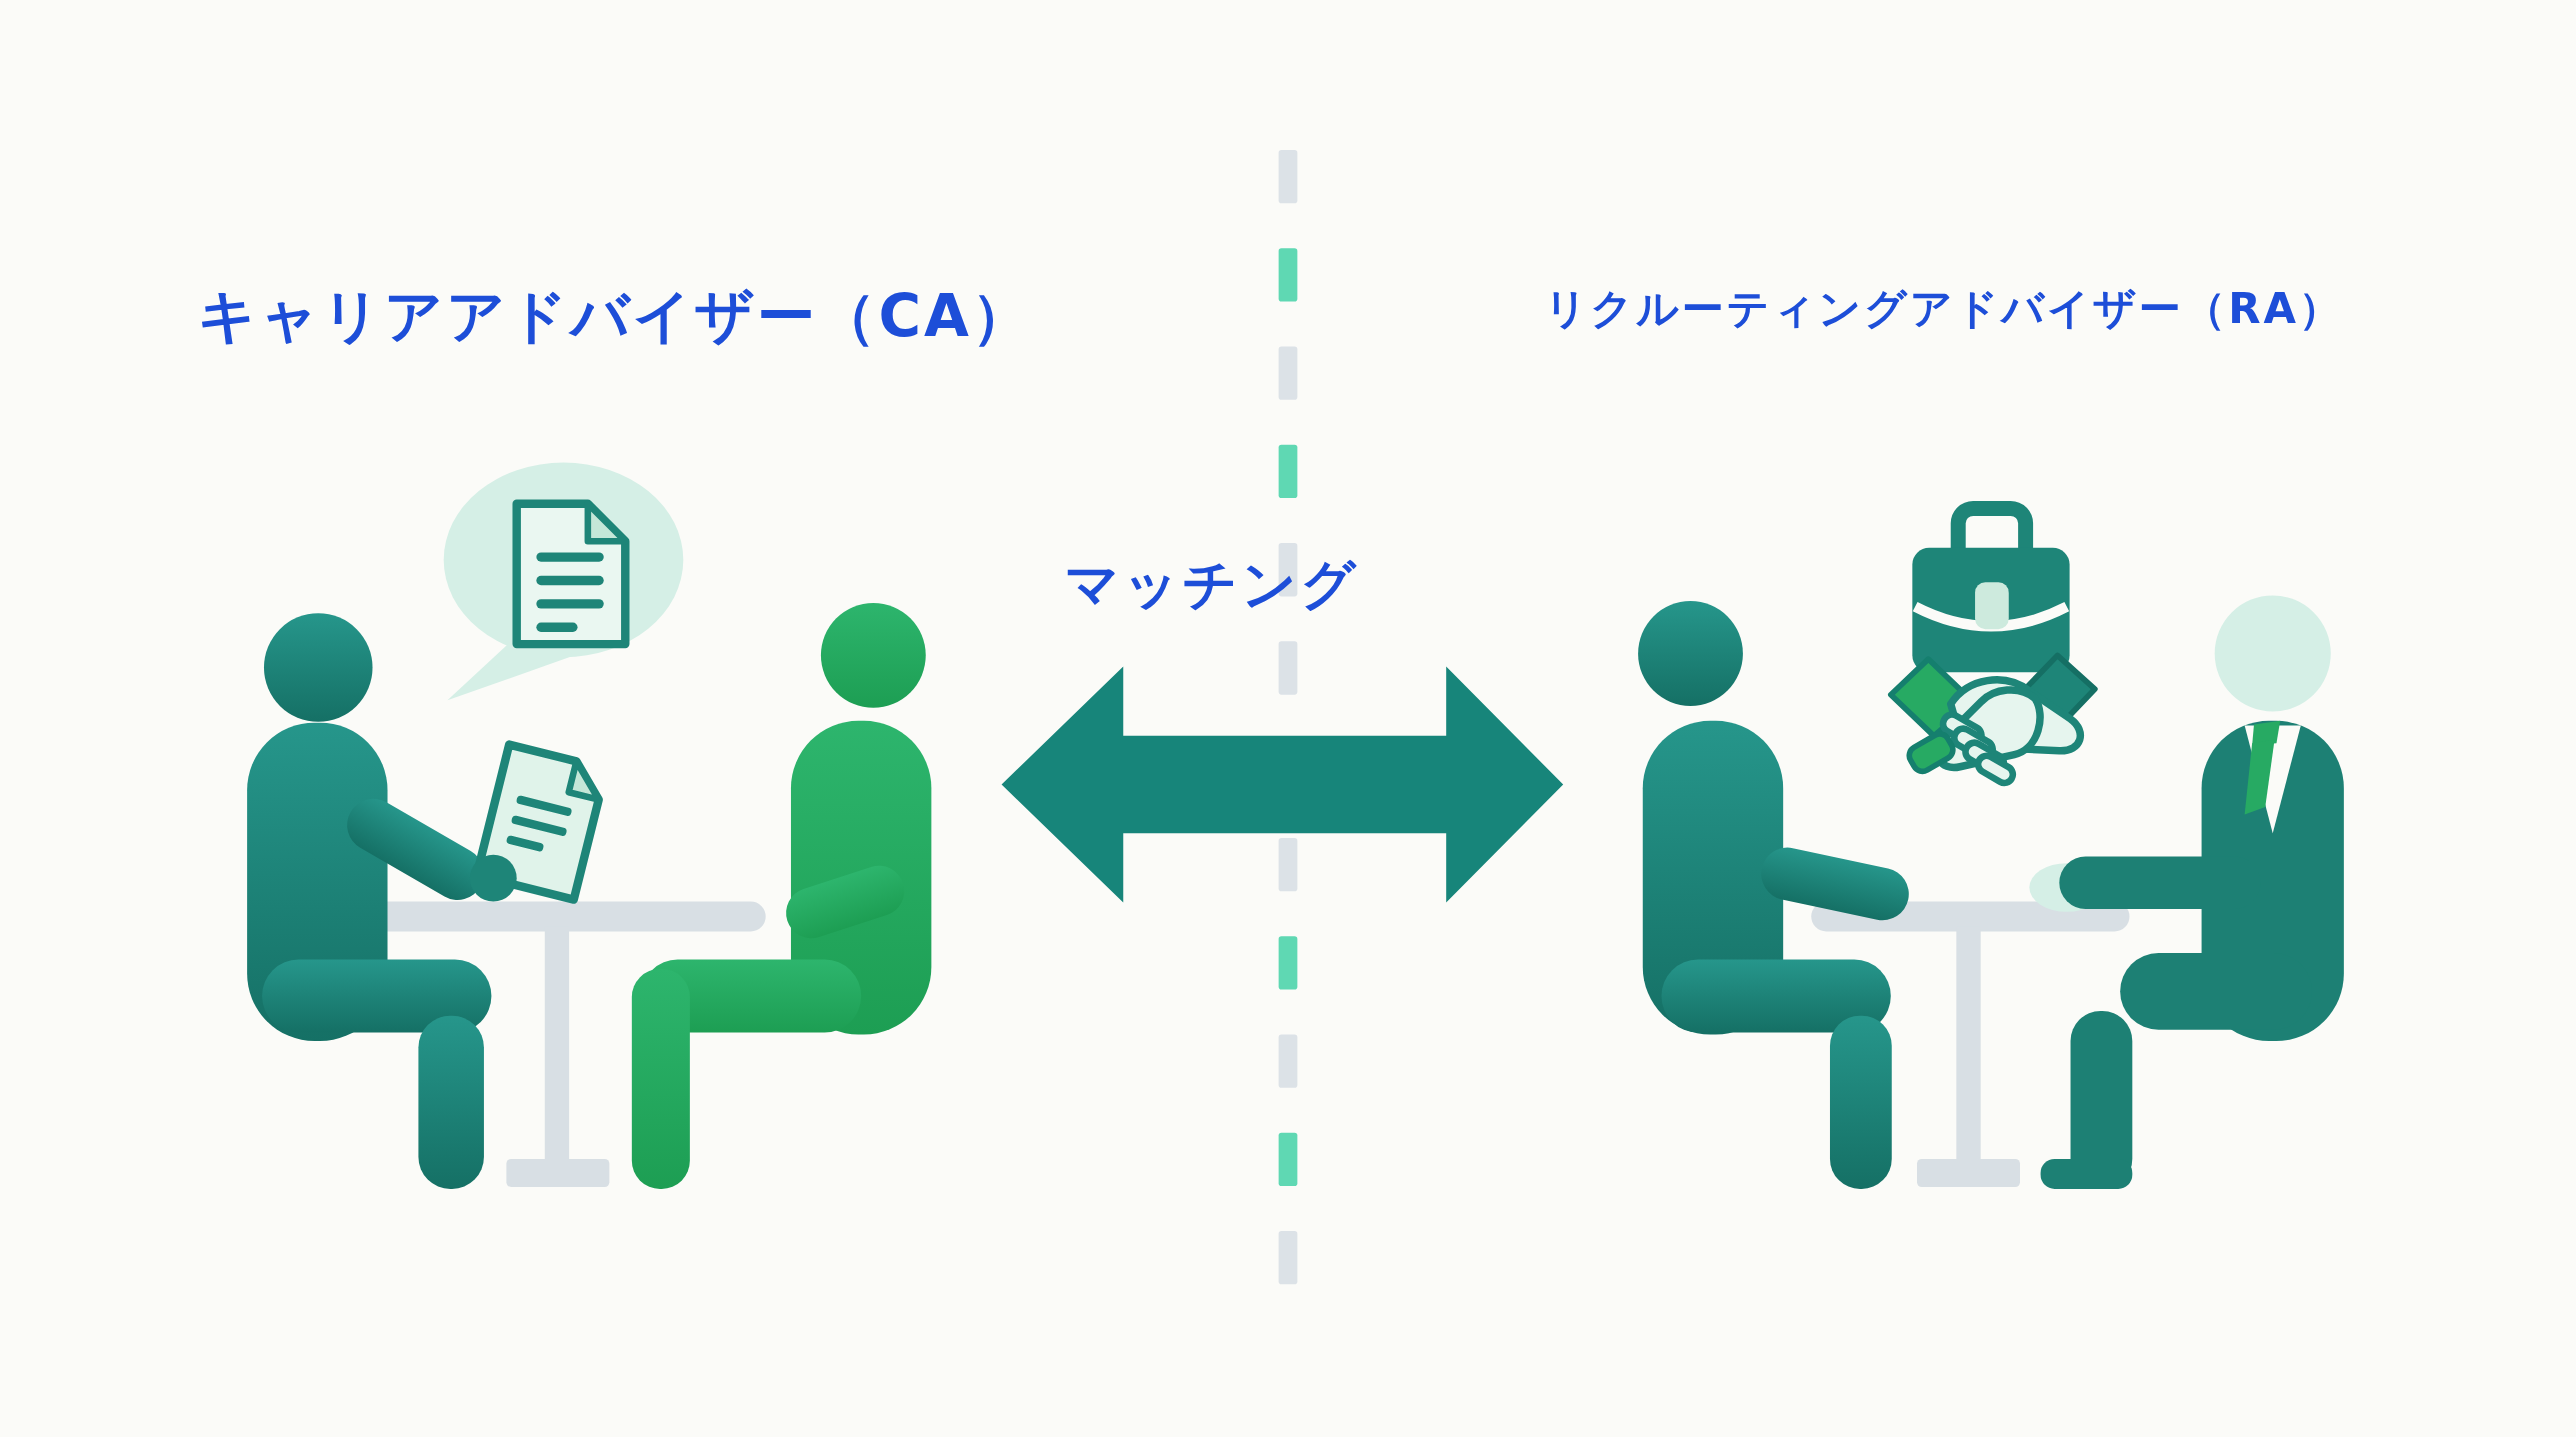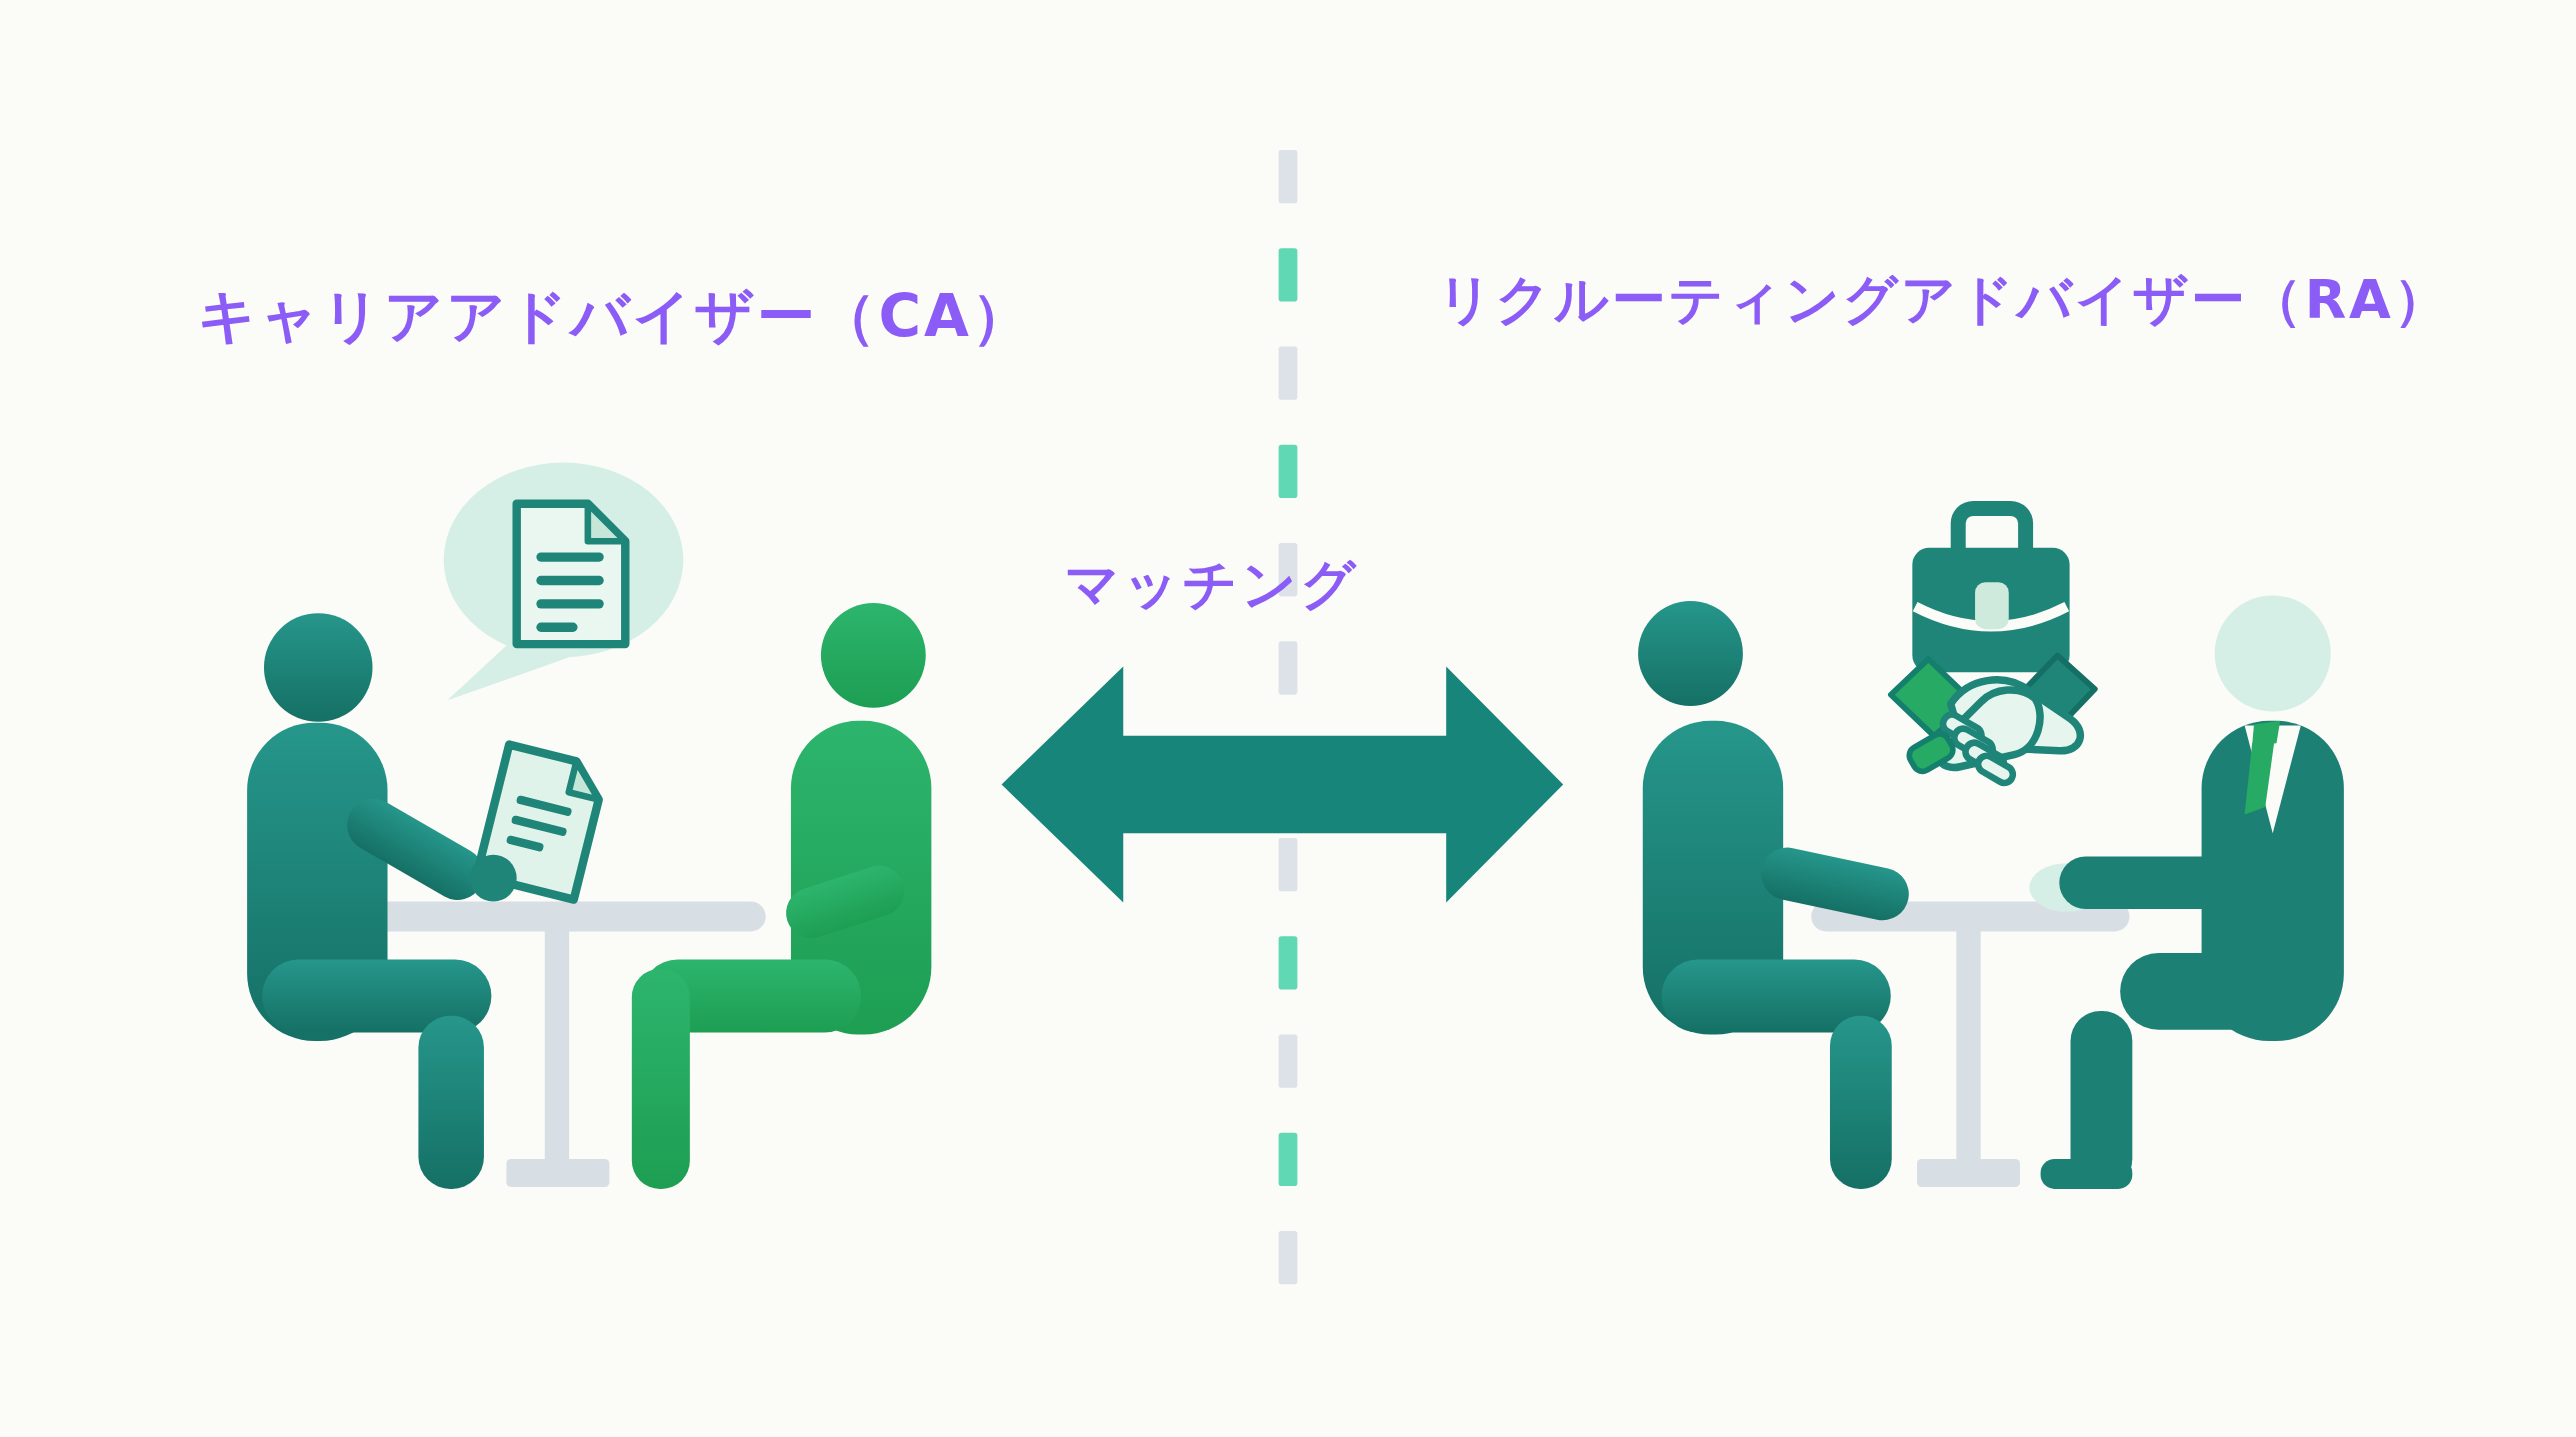--- a/index.html
+++ b/index.html
@@ -6,28 +6,28 @@
   .canvas{
     position:relative;
     width:2576px;height:1438px;
     background:#fbfbf8;
     overflow:hidden;
     font-family:"DejaVu Sans","Liberation Sans",sans-serif;
   }
   .ttl{
     position:absolute;
     font-weight:bold;
-    color:#8b5cf6;
+    color:#1d4ed8;
     text-align:center;
     line-height:1;
     letter-spacing:2.8px;
     white-space:nowrap;
   }
   #left-title{left:100px;top:287px;width:1030px;font-size:58px;}
-  #right-title{left:1429px;top:273px;width:1030px;font-size:54px;}
+  #right-title{left:1429px;top:288px;width:1030px;font-size:42px;}
   #matching-label{left:978px;top:558px;width:468px;font-size:54px;letter-spacing:3.7px;}
   svg{position:absolute;left:0;top:0;}
 </style>
 </head>
 <body>
 
 <div class="canvas">
 
   <svg width="2576" height="1438" viewBox="0 0 2752 1536">
     <defs>

